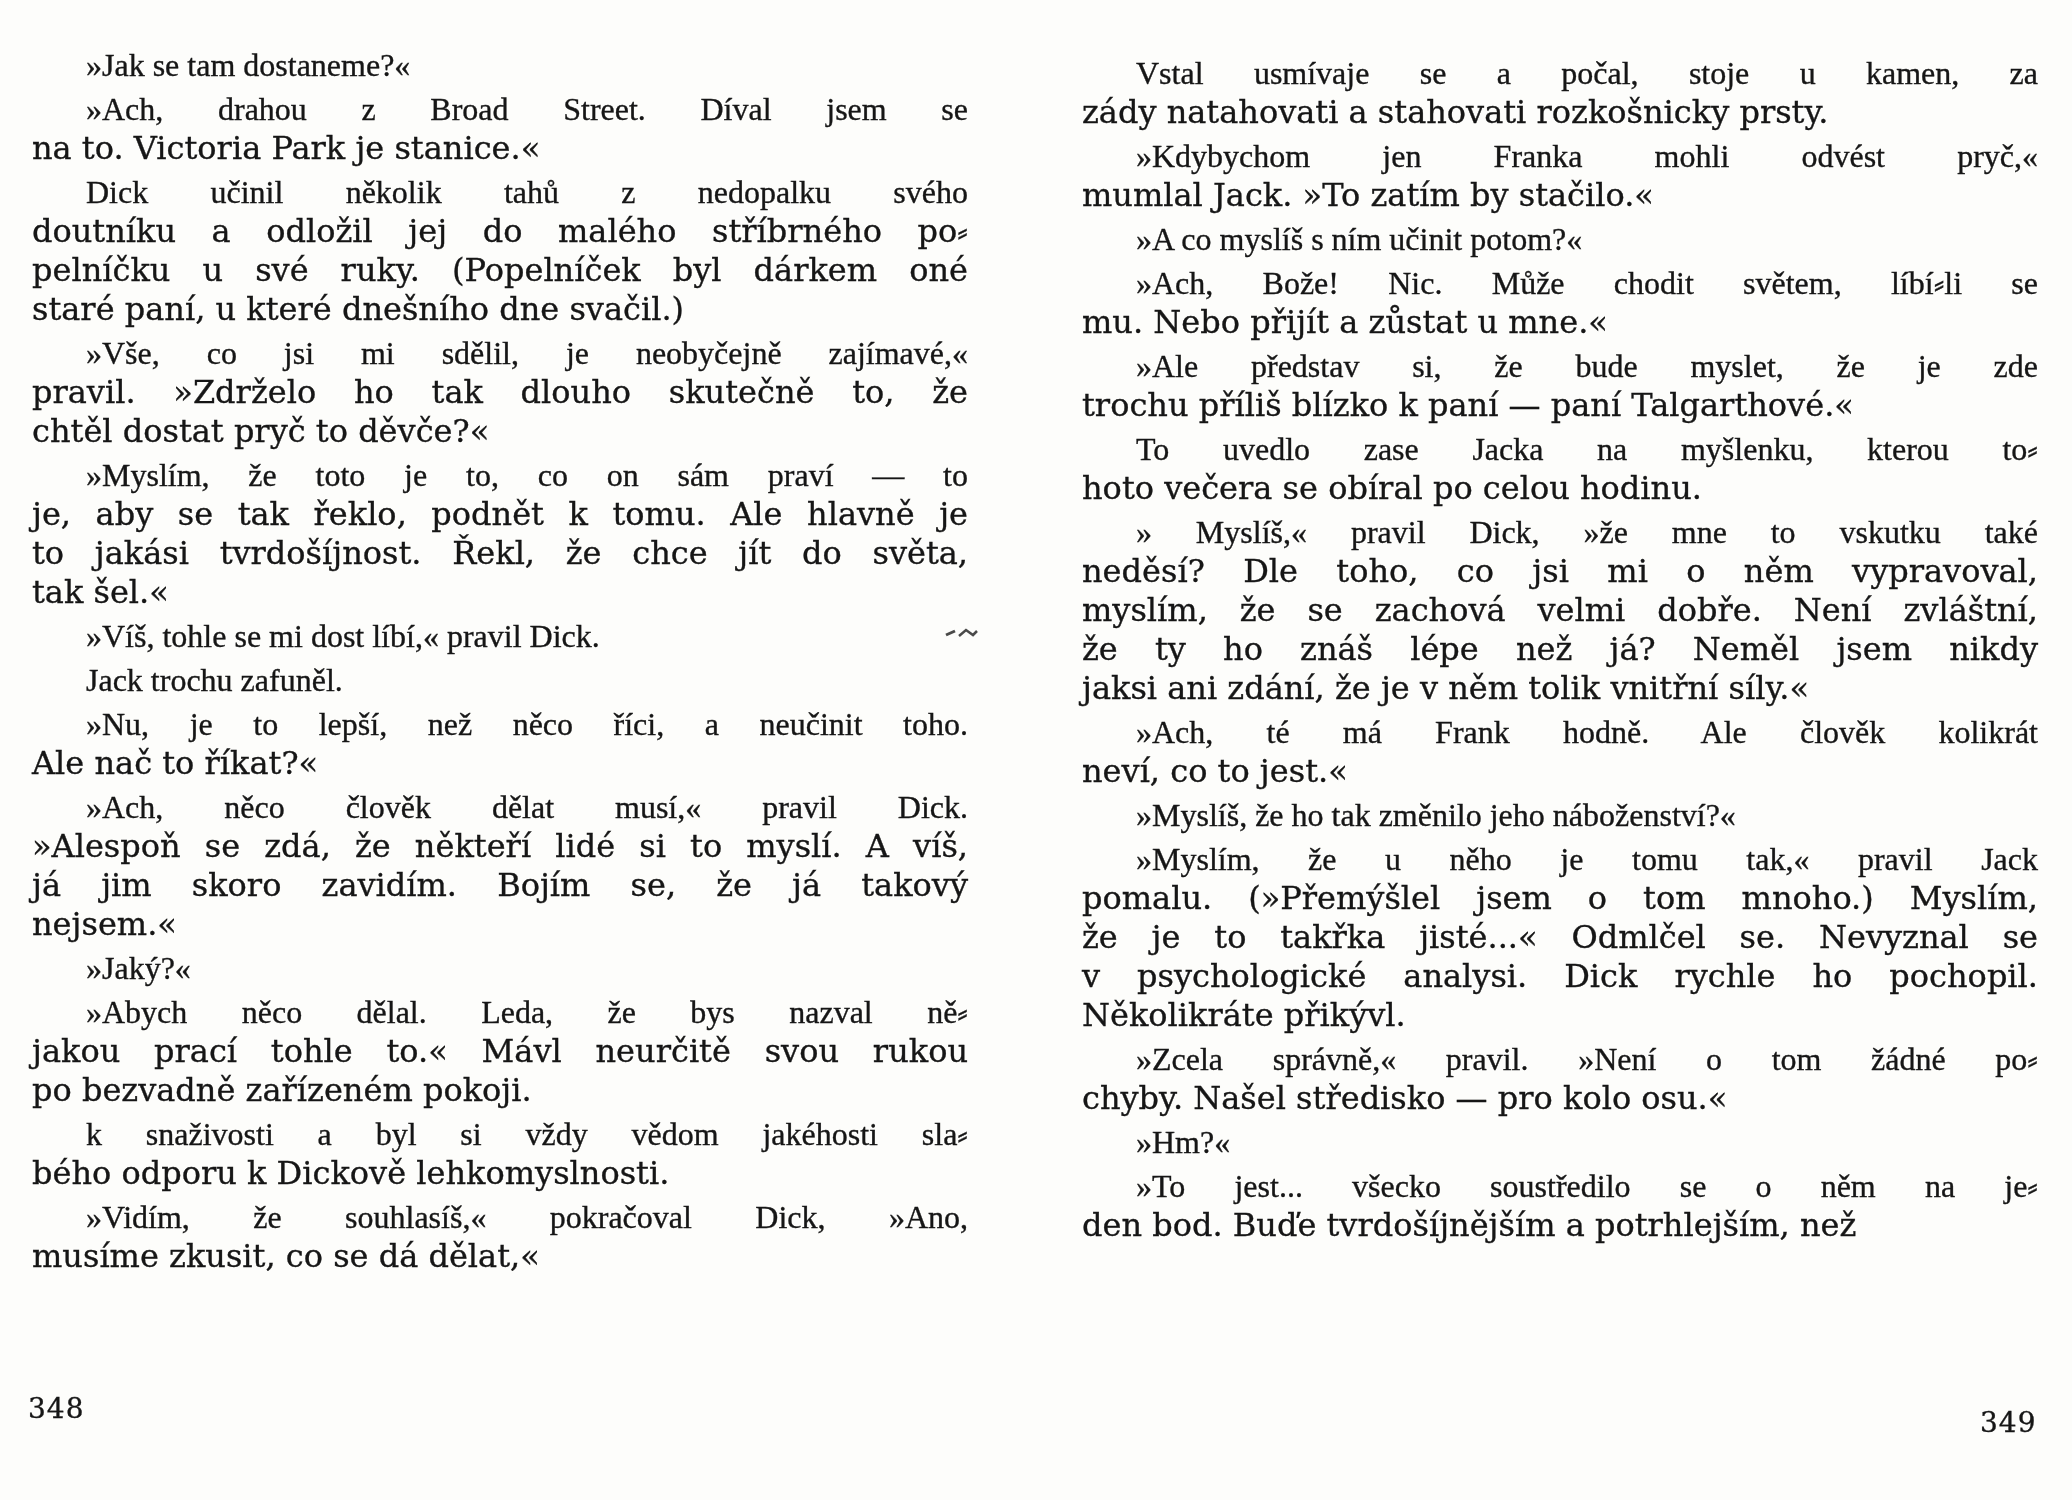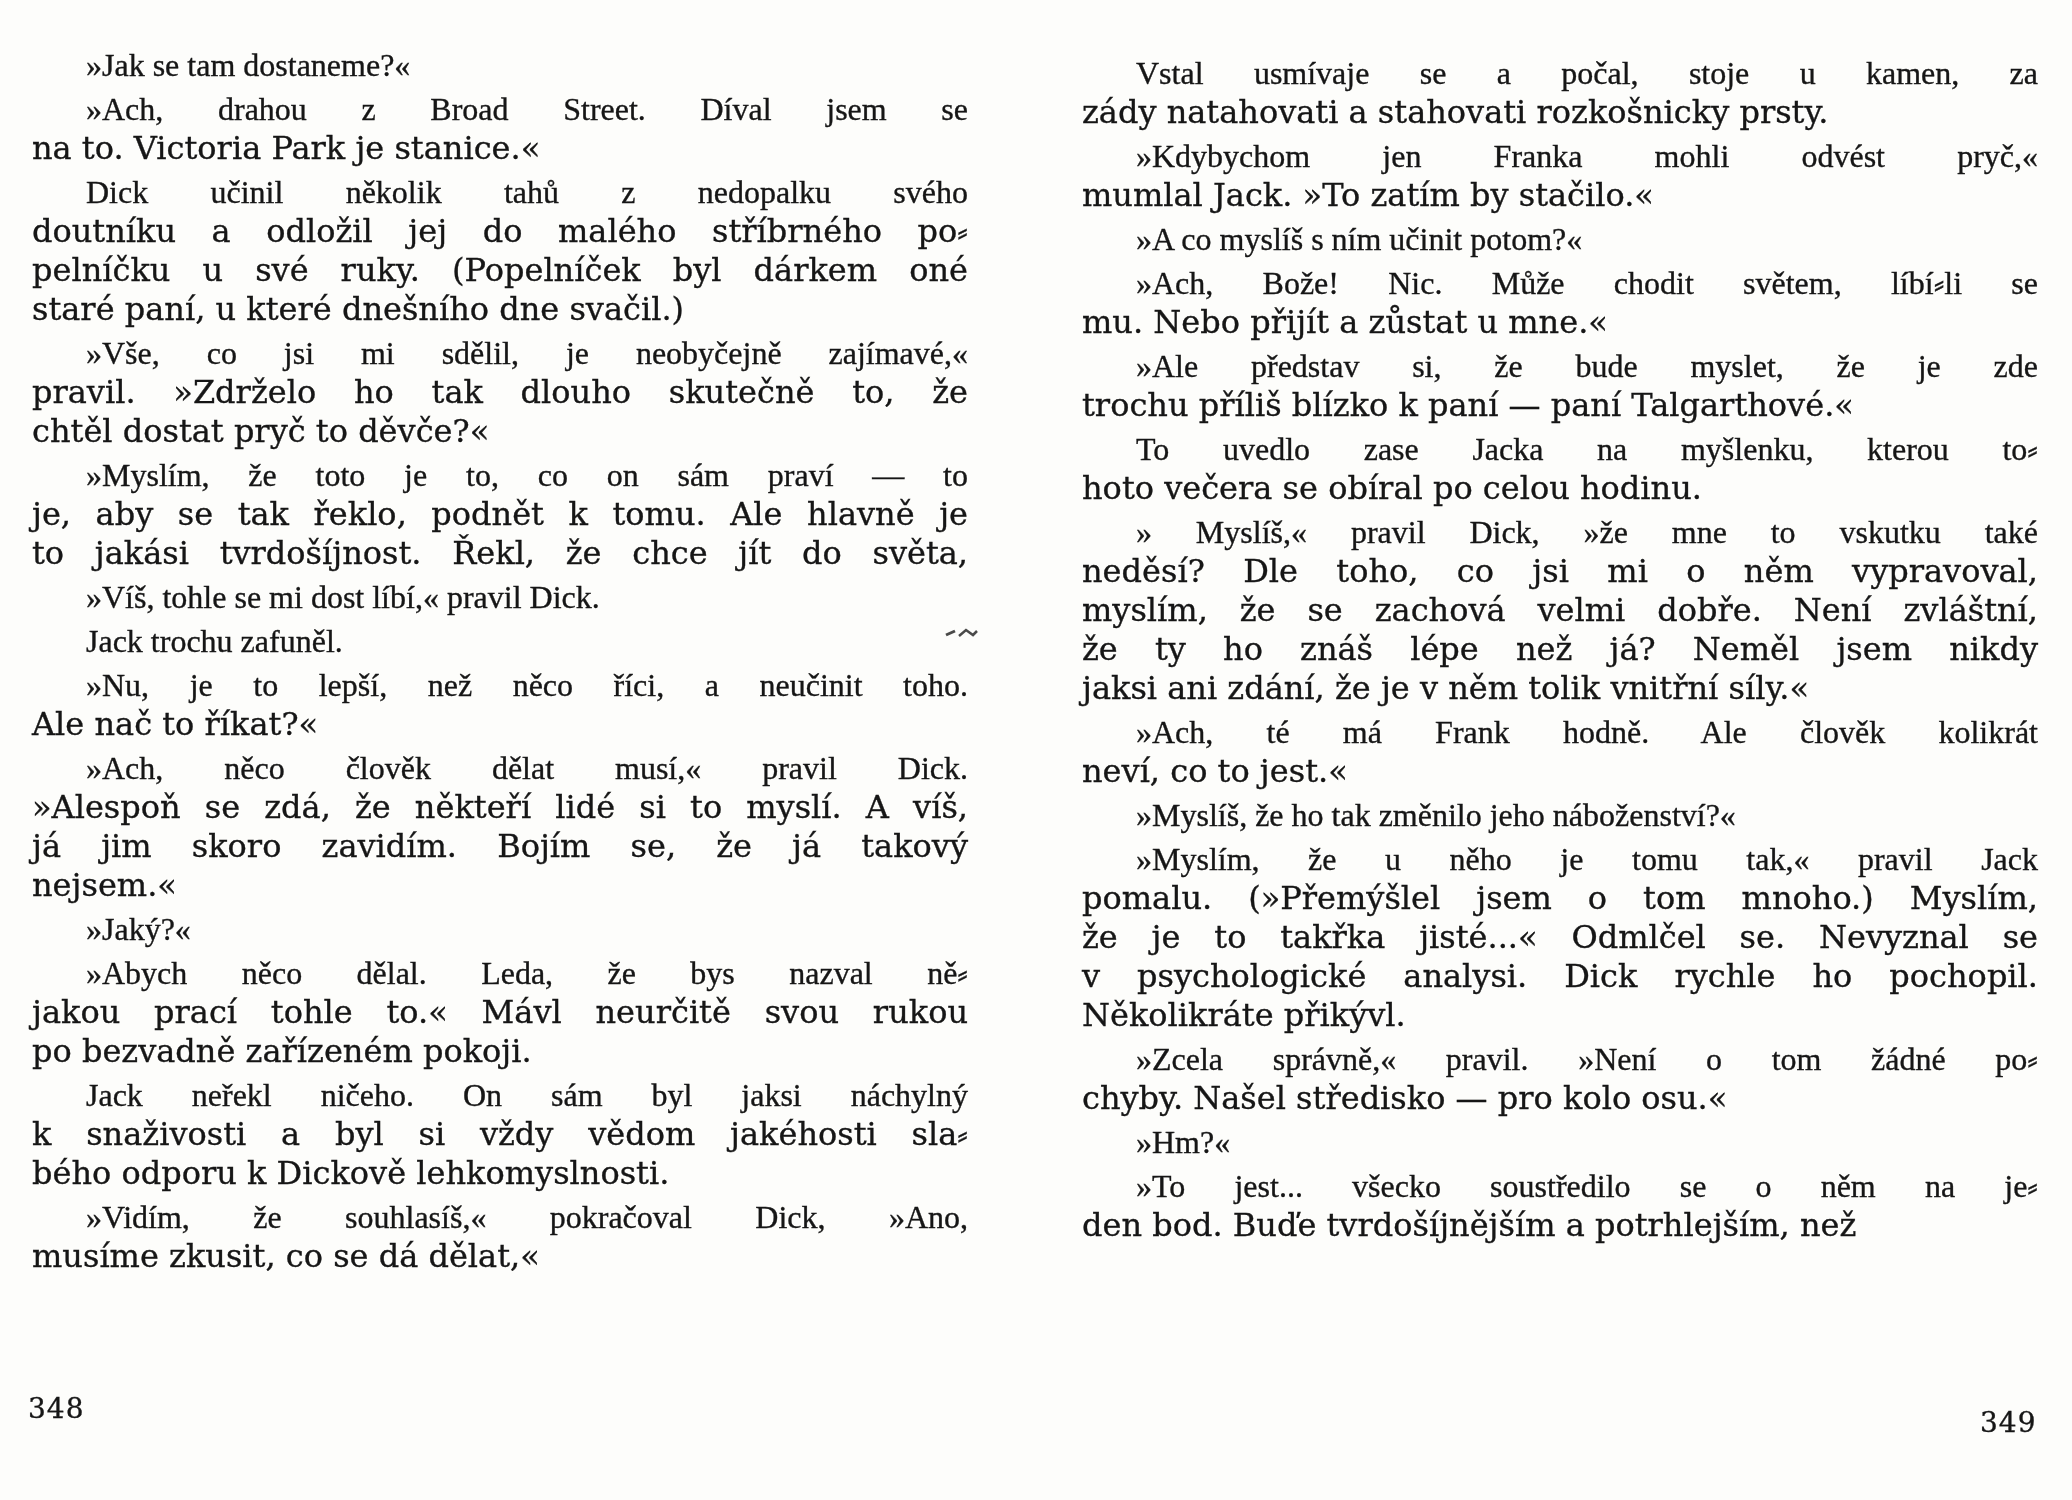--- a/index.html
+++ b/index.html
@@ -64,20 +64,21 @@
       </div>
       <div class="para">
         <div class="line">»Vše, co jsi mi sdělil, je neobyčejně zajímavé,«</div>
         <div class="line">pravil. »Zdrželo ho tak dlouho skutečně to, že</div>
         <div class="line last">chtěl dostat pryč to děvče?«</div>
       </div>
       <div class="para">
         <div class="line">»Myslím, že toto je to, co on sám praví — to</div>
         <div class="line">je, aby se tak řeklo, podnět k tomu. Ale hlavně je</div>
         <div class="line">to jakási tvrdošíjnost. Řekl, že chce jít do světa,</div>
+        <div class="line last">tak šel.«</div>
       </div>
       <div class="para">
         <div class="line last">»Víš, tohle se mi dost líbí,« pravil Dick.</div>
       </div>
       <div class="para">
         <div class="line last">Jack trochu zafuněl.</div>
       </div>
       <div class="para">
         <div class="line">»Nu, je to lepší, než něco říci, a neučinit toho.</div>
         <div class="line last">Ale nač to říkat?«</div>
@@ -90,21 +91,20 @@
       </div>
       <div class="para">
         <div class="line last">»Jaký?«</div>
       </div>
       <div class="para">
         <div class="line">»Abych něco dělal. Leda, že bys nazval ně⸗</div>
         <div class="line">jakou prací tohle to.« Mávl neurčitě svou rukou</div>
         <div class="line last">po bezvadně zařízeném pokoji.</div>
       </div>
       <div class="para">
-        <div class="line">Jack neřekl ničeho. On sám byl jaksi náchylný</div>
         <div class="line">k snaživosti a byl si vždy vědom jakéhosti sla⸗</div>
         <div class="line last">bého odporu k Dickově lehkomyslnosti.</div>
       </div>
       <div class="para">
         <div class="line">»Vidím, že souhlasíš,« pokračoval Dick, »Ano,</div>
         <div class="line last">musíme zkusit, co se dá dělat,«</div>
       </div>
     </div>
 </div>
 

